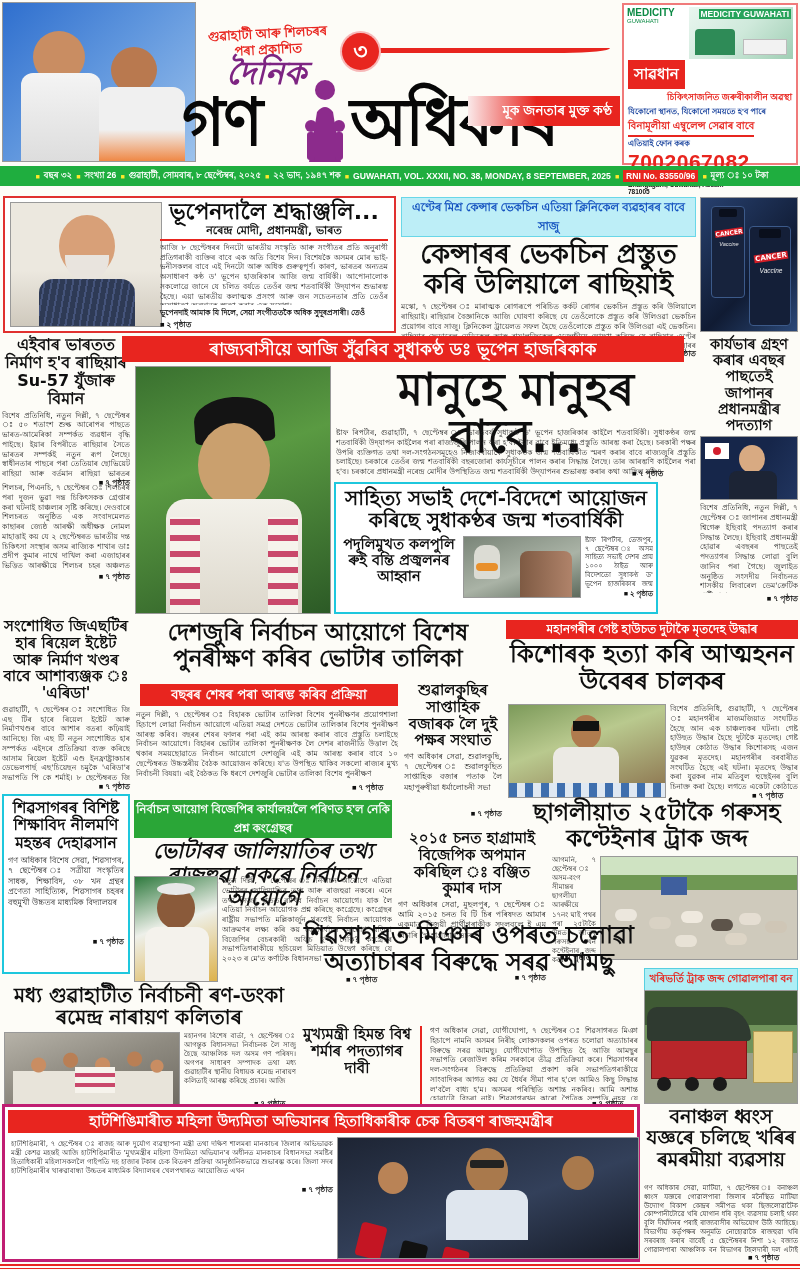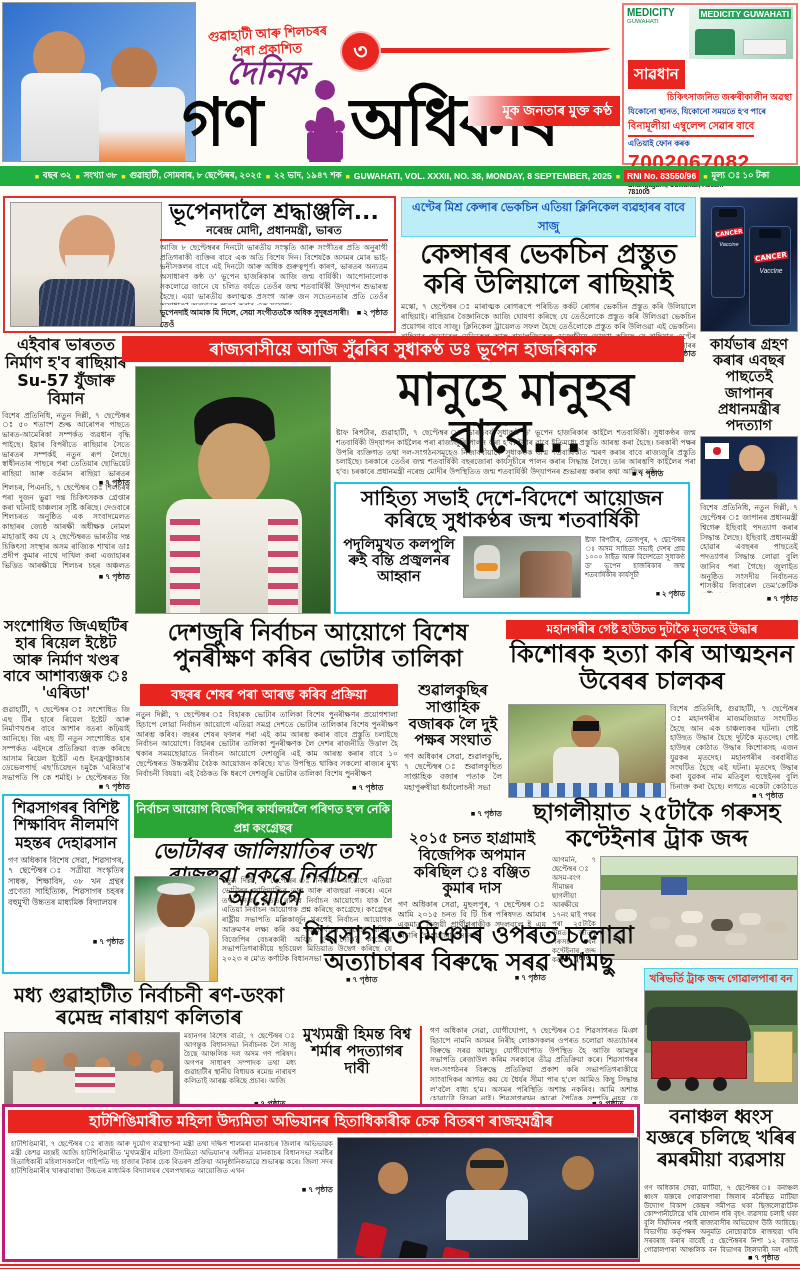--- a/index.html
+++ b/index.html
@@ -118,21 +118,21 @@
         <div style="font-size:6.5px;font-weight:bold;width:118px;">Rajgarh Rd, SATSANG VIHAR, Bhangagarh, Guwahati, Assam-781005</div>
         <div style="font-size:5.5px;font-weight:bold;text-align:right;">চৰ্তাৱলী প্ৰযোজ্য*</div>
       </div>
     </div>
   </div>
 
   <div class="abs dateline" style="left:0;top:166px;width:800px;height:20px;">
     <span class="sep">■</span>
     <span>বছৰ ৩২</span>
     <span class="sep">■</span>
-    <span>সংখ্যা ৩৮</span>
+    <span>সংখ্যা 26</span>
     <span class="sep">■</span>
     <span>গুৱাহাটী, সোমবাৰ, ৮ ছেপ্টেম্বৰ, ২০২৫</span>
     <span class="sep">■</span>
     <span>২২ ভাদ, ১৯৪৭ শক</span>
     <span class="sep">■</span>
     <span>GUWAHATI, VOL. XXXII, NO. 38, MONDAY, 8 SEPTEMBER, 2025</span>
     <span class="sep">■</span>
     <span class="rni">RNI No. 83550/96</span>
     <span class="sep">■</span>
     <span>মূল্য ঃ ১০ টকা</span>
@@ -141,21 +141,21 @@
   <div class="abs" style="left:3px;top:196px;width:393px;height:137px;border:2px solid #e0302e;background:#fff;">
     <div class="photo" style="left:5px;top:4px;width:152px;height:125px;background:linear-gradient(180deg,#ece8df 55%,#cfc9bd);">
       <div class="face" style="left:48px;top:12px;width:56px;height:62px;background:#d8a078;"></div>
       <div class="abs" style="left:54px;top:52px;width:44px;height:26px;border-radius:0 0 22px 22px;background:#e9e4de;"></div>
       <div class="abs" style="left:28px;top:76px;width:96px;height:50px;border-radius:14px 14px 0 0;background:repeating-linear-gradient(100deg,#2e3a55 0 5px,#44537a 5px 7px);"></div>
     </div>
     <div class="abs" style="left:155px;top:2px;width:228px;height:128px;">
       <div class="hd" style="font-size:22px;">ভূপেনদালৈ শ্ৰদ্ধাঞ্জলি...</div>
       <div class="hd u-red" style="font-size:11px;padding-bottom:2px;">নৰেন্দ্ৰ মোদী, প্ৰধানমন্ত্ৰী, ভাৰত</div>
       <div class="body-txt" style="margin-top:2px;height:62px;overflow:hidden;">আজি ৮ ছেপ্টেম্বৰৰ দিনটো ভাৰতীয় সংস্কৃতি আৰু সংগীতৰ প্ৰতি অনুৰাগী প্ৰতিগৰাকী ব্যক্তিৰ বাবে এক অতি বিশেষ দিন। বিশেষকৈ অসমৰ মোৰ ভাই-ভনীসকলৰ বাবে এই দিনটো আৰু অধিক গুৰুত্বপূৰ্ণ। কাৰণ, ভাৰতৰ অন্যতম অসাধাৰণ কণ্ঠ ড' ভূপেন হাজৰিকাৰ আজি জন্ম বাৰ্ষিকী। আপোনালোক সকলোৱে জানে যে চলিত বৰ্ষতে তেওঁৰ জন্ম শতবাৰ্ষিকী উদ্‌যাপন শুভাৰম্ভ হৈছে। এয়া ভাৰতীয় কলাত্মক প্ৰসংগ আৰু জন সচেতনতাৰ প্ৰতি তেওঁৰ অসাধাৰণ অৱদানক স্মৰণ কৰাৰ এক সুযোগ।</div>
-      <div style="display:flex;justify-content:space-between;font-size:7.5px;font-weight:bold;margin-top:2px;">
+      <div style="display:flex;justify-content:space-between;font-size:7.5px;font-weight:bold;margin-top:2px;flex-direction:column;">
         <span>ভূপেনদাই আমাক যি দিলে, সেয়া সংগীততকৈ অধিক সুদূৰপ্ৰসাৰী। তেওঁ</span>
         <span class="jump">■ ২ পৃষ্ঠাত</span>
       </div>
     </div>
   </div>
 
   <div class="abs" style="left:401px;top:197px;width:295px;">
     <div class="kicker-cyan">এণ্টেৰ মিশ্ৰ কেন্সাৰ ভেকচিন এতিয়া ক্লিনিকেল ব্যৱহাৰৰ বাবে সাজু</div>
     <div class="hd" style="font-size:27px;margin-top:2px;">কেন্সাৰৰ ভেকচিন প্ৰস্তুত কৰি উলিয়ালে ৰাছিয়াই</div>
     <div class="body-txt" style="margin-top:3px;height:46px;overflow:hidden;">মস্কো, ৭ ছেপ্টেম্বৰ ঃ মাৰাত্মক ৰোগৰূপে পৰিচিত কৰ্কট ৰোগৰ ভেকচিন প্ৰস্তুত কৰি উলিয়ালে ৰাছিয়াই। ৰাছিয়াৰ বৈজ্ঞানিকে আজি ঘোষণা কৰিছে যে তেওঁলোকে প্ৰস্তুত কৰি উলিওৱা ভেকচিন প্ৰয়োগৰ বাবে সাজু। ক্লিনিকেল ট্ৰায়েলত সফল হৈছে তেওঁলোকে প্ৰস্তুত কৰি উলিওৱা এই ভেকচিন। ৰাছিয়াৰ ফেডাৰেল মেডিকেল আৰু বায়'লজিকেল এজেঞ্চীয়ে ঘোষণা কৰিছে যে ৰাছিয়াৰ এণ্টেৰ মিশ্ৰ কেন্সাৰ ভেকচিন এতিয়া ক্লিনিকেল ব্যৱহাৰৰ বাবে সাজু হৈছে। ৰাছিয়াৰ এই ভেকচিনে কেন্সাৰৰ টিউমাৰৰ আকাৰ হ্ৰাস কৰি</div>
@@ -204,21 +204,21 @@
     <div class="face" style="left:62px;top:56px;width:72px;height:84px;background:#caa06e;"></div>
     <div class="abs" style="left:30px;top:132px;width:136px;height:116px;border-radius:20px 20px 0 0;background:linear-gradient(180deg,#f3f1ea,#ddd8cc);"></div>
     <div class="abs" style="left:34px;top:150px;width:30px;height:98px;background:repeating-linear-gradient(0deg,#f6f3ec 0 10px,#c9486b 10px 16px);"></div>
     <div class="abs" style="left:132px;top:150px;width:30px;height:98px;background:repeating-linear-gradient(0deg,#f6f3ec 0 10px,#c9486b 10px 16px);"></div>
   </div>
 
   <div class="abs hd" style="left:336px;top:366px;width:360px;font-size:45px;line-height:1.05;">মানুহে মানুহৰ বাবে...</div>
   <div class="abs body-txt" style="left:336px;top:428px;width:360px;height:50px;overflow:hidden;">ষ্টাফ ৰিপৰ্টাৰ, গুৱাহাটী, ৭ ছেপ্টেম্বৰ ঃ ভাৰতবৰ্ষ সুধাকণ্ঠ ড' ভূপেন হাজৰিকাৰ কাইলৈ শতবাৰ্ষিকী। সুধাকণ্ঠৰ জন্ম শতবাৰ্ষিকী উদ্‌যাপন কাইলৈৰ পৰা ৰাজ্যজুৰি পালন কৰা হ'ব। ইয়াৰ বাবে ইতিমধ্যে প্ৰস্তুতি আৰম্ভ কৰা হৈছে। চৰকাৰী পক্ষৰ উপৰি ব্যক্তিগত তথা দল-সংগঠনসমূহেও নিজাববীয়াকৈ সুধাকণ্ঠক জন্ম শতবাৰ্ষিকীত স্মৰণ কৰাৰ বাবে ৰাজ্যজুৰি প্ৰস্তুতি চলাইছে। চৰকাৰে তেওঁৰ জন্ম শতবাৰ্ষিকী বছৰজোৰা কাৰ্যসূচীৰে পালন কৰাৰ সিদ্ধান্ত লৈছে। তাৰ আৰম্ভণি কাইলৈৰ পৰা হ'ব। চৰকাৰে প্ৰধানমন্ত্ৰী নৰেন্দ্ৰ মোদীৰ উপস্থিতিত জন্ম শতবাৰ্ষিকী উদ্‌যাপনৰ শুভাৰম্ভ কৰাৰ কথা আছিল যদিও</div>
   <div class="abs jump" style="left:632px;top:468px;font-size:7.5px;">■ ৭ পৃষ্ঠাত</div>
 
-  <div class="abs cyan-border" style="left:334px;top:482px;width:356px;height:132px;padding:3px;">
+  <div class="abs cyan-border" style="left:334px;top:482px;width:324px;height:132px;padding:3px;">
     <div class="hd" style="font-size:20px;">সাহিত্য সভাই দেশে-বিদেশে আয়োজন কৰিছে সুধাকণ্ঠৰ জন্ম শতবাৰ্ষিকী</div>
     <div style="display:flex;margin-top:4px;">
       <div class="hd" style="width:120px;font-size:14.5px;">পদূলিমুখত কলপুলি ৰুই বন্তি প্ৰজ্বলনৰ আহ্বান</div>
       <div class="photo" style="position:relative;width:118px;height:62px;margin:0 4px;background:linear-gradient(160deg,#7a8578 0%,#aab3a6 55%,#5d6a5c 100%);">
         <div class="abs" style="left:10px;top:8px;width:26px;height:34px;background:#dcdcd4;border-radius:10px 10px 4px 4px;"></div>
         <div class="abs" style="left:12px;top:26px;width:22px;height:8px;background:#e8902c;border-radius:4px;"></div>
         <div class="abs" style="right:8px;top:14px;width:52px;height:48px;background:linear-gradient(90deg,#7e5a43,#b0836a);border-radius:8px 8px 0 0;"></div>
       </div>
       <div style="flex:1;">
         <div class="body-txt" style="font-size:6.8px;height:52px;overflow:hidden;">ষ্টাফ ৰিপৰ্টাৰ, তেজপুৰ, ৭ ছেপ্টেম্বৰ ঃ অসম সাহিত্য সভাই দেশৰ প্ৰায় ১০০০ ঠাইত আৰু বিদেশতো সুধাকণ্ঠ ড' ভূপেন হাজৰিকাৰ জন্ম শতবাৰ্ষিকীৰ কাৰ্যসূচী</div>

